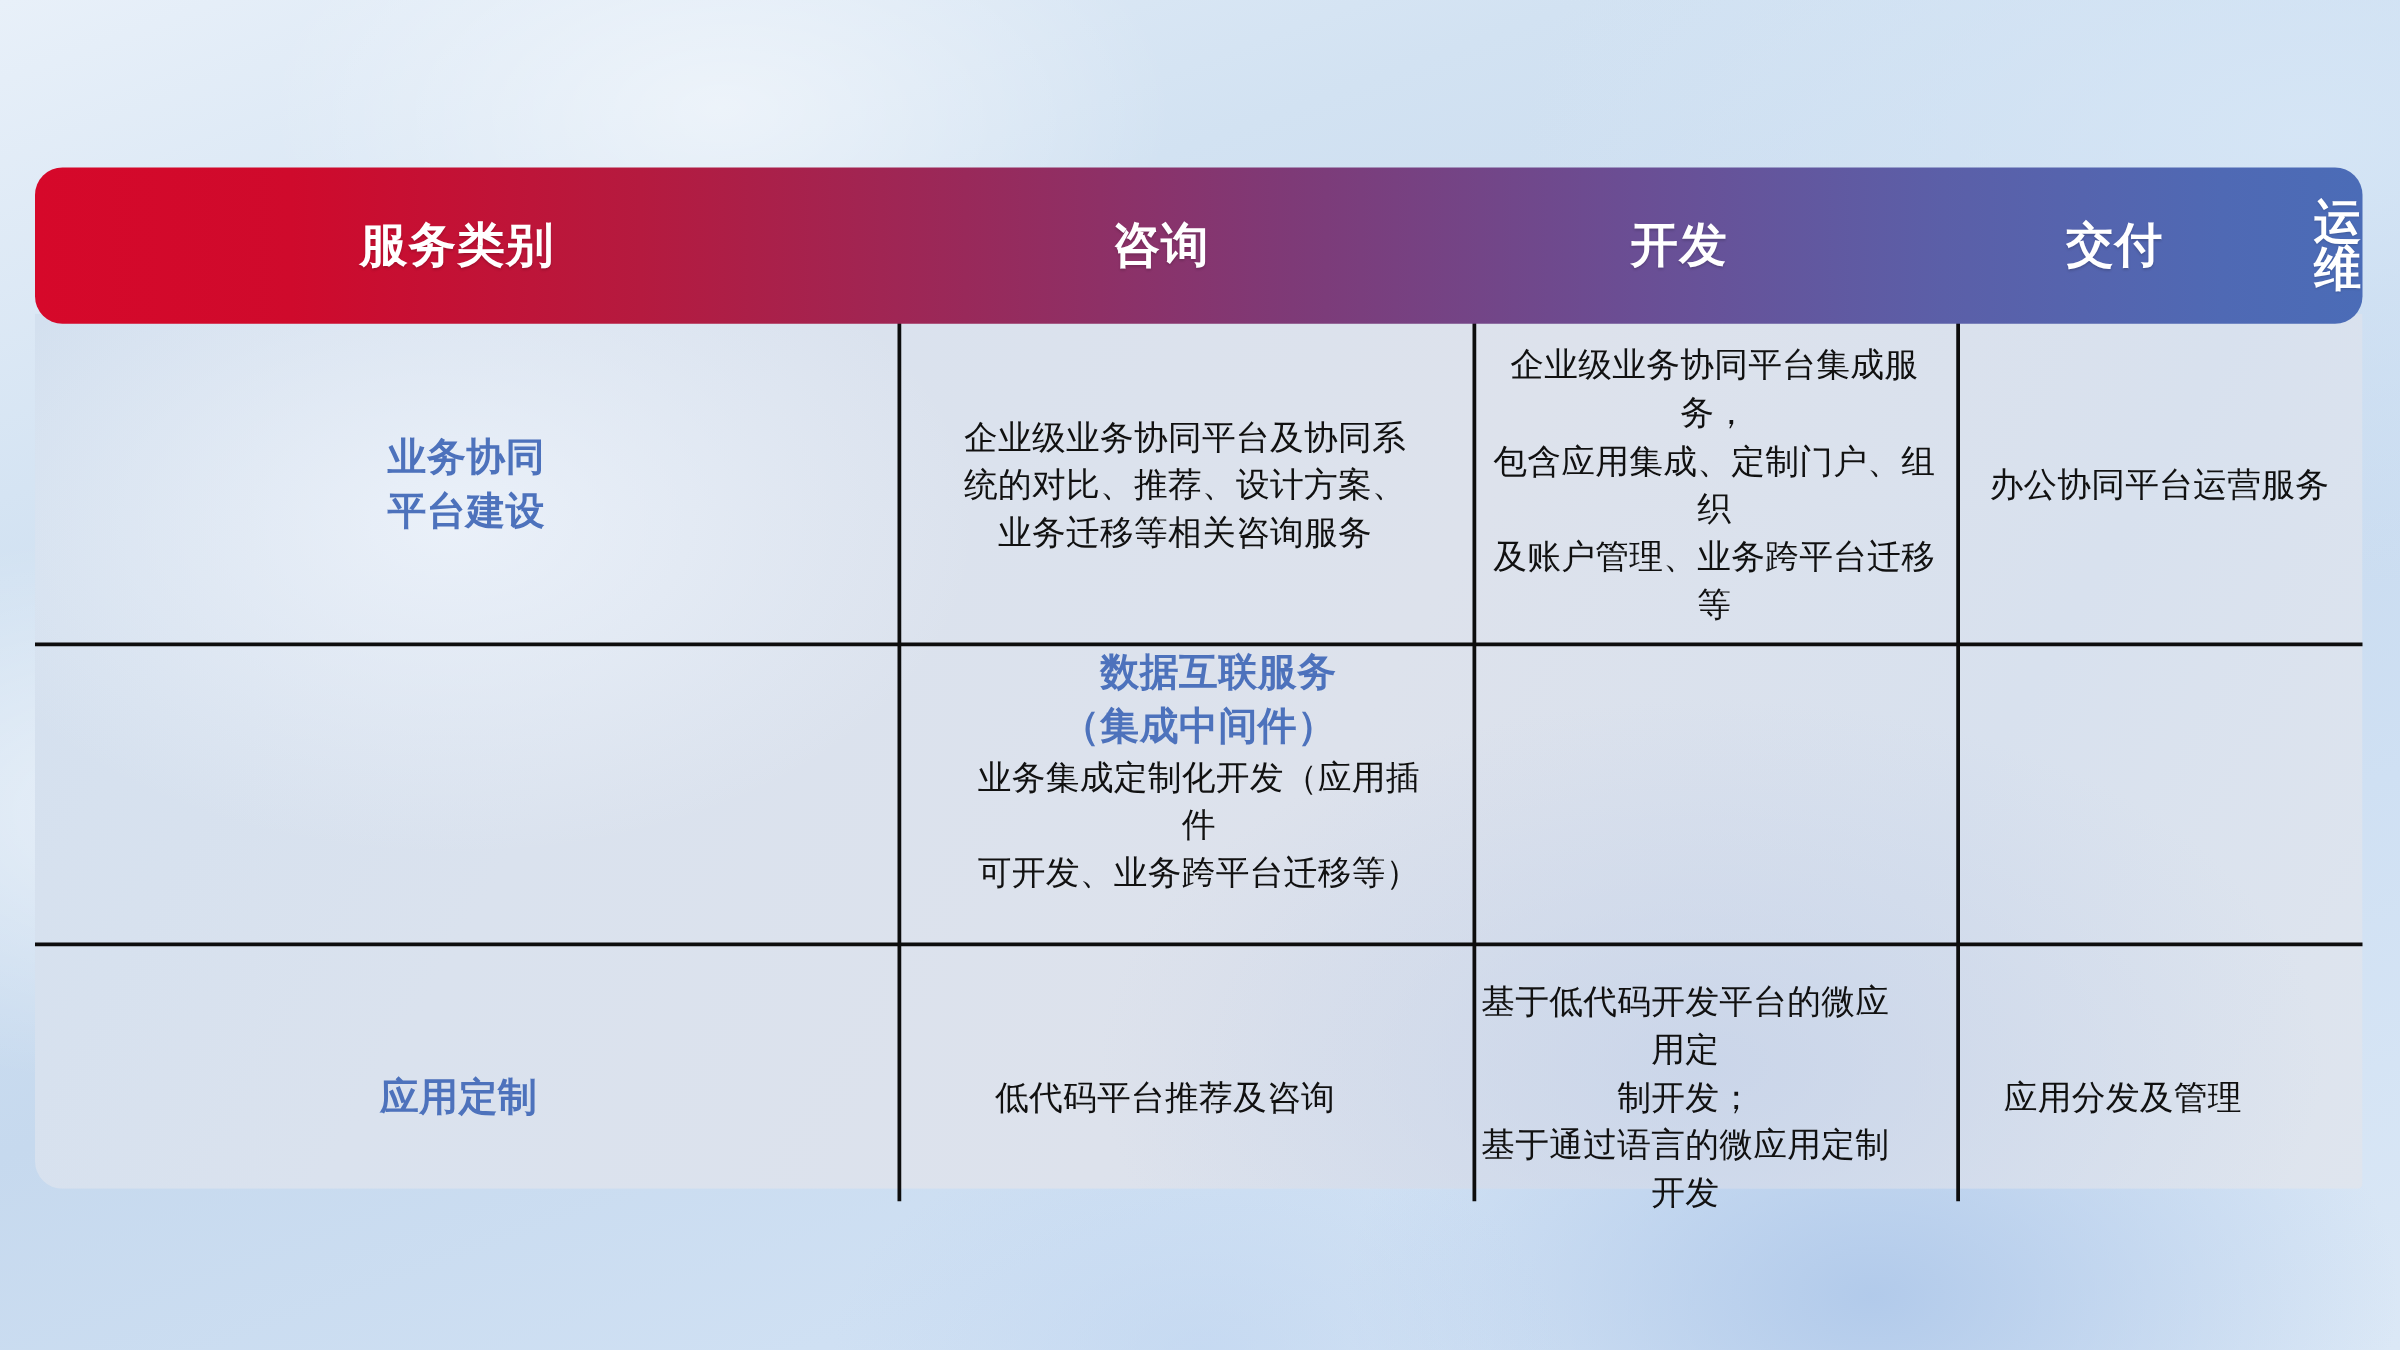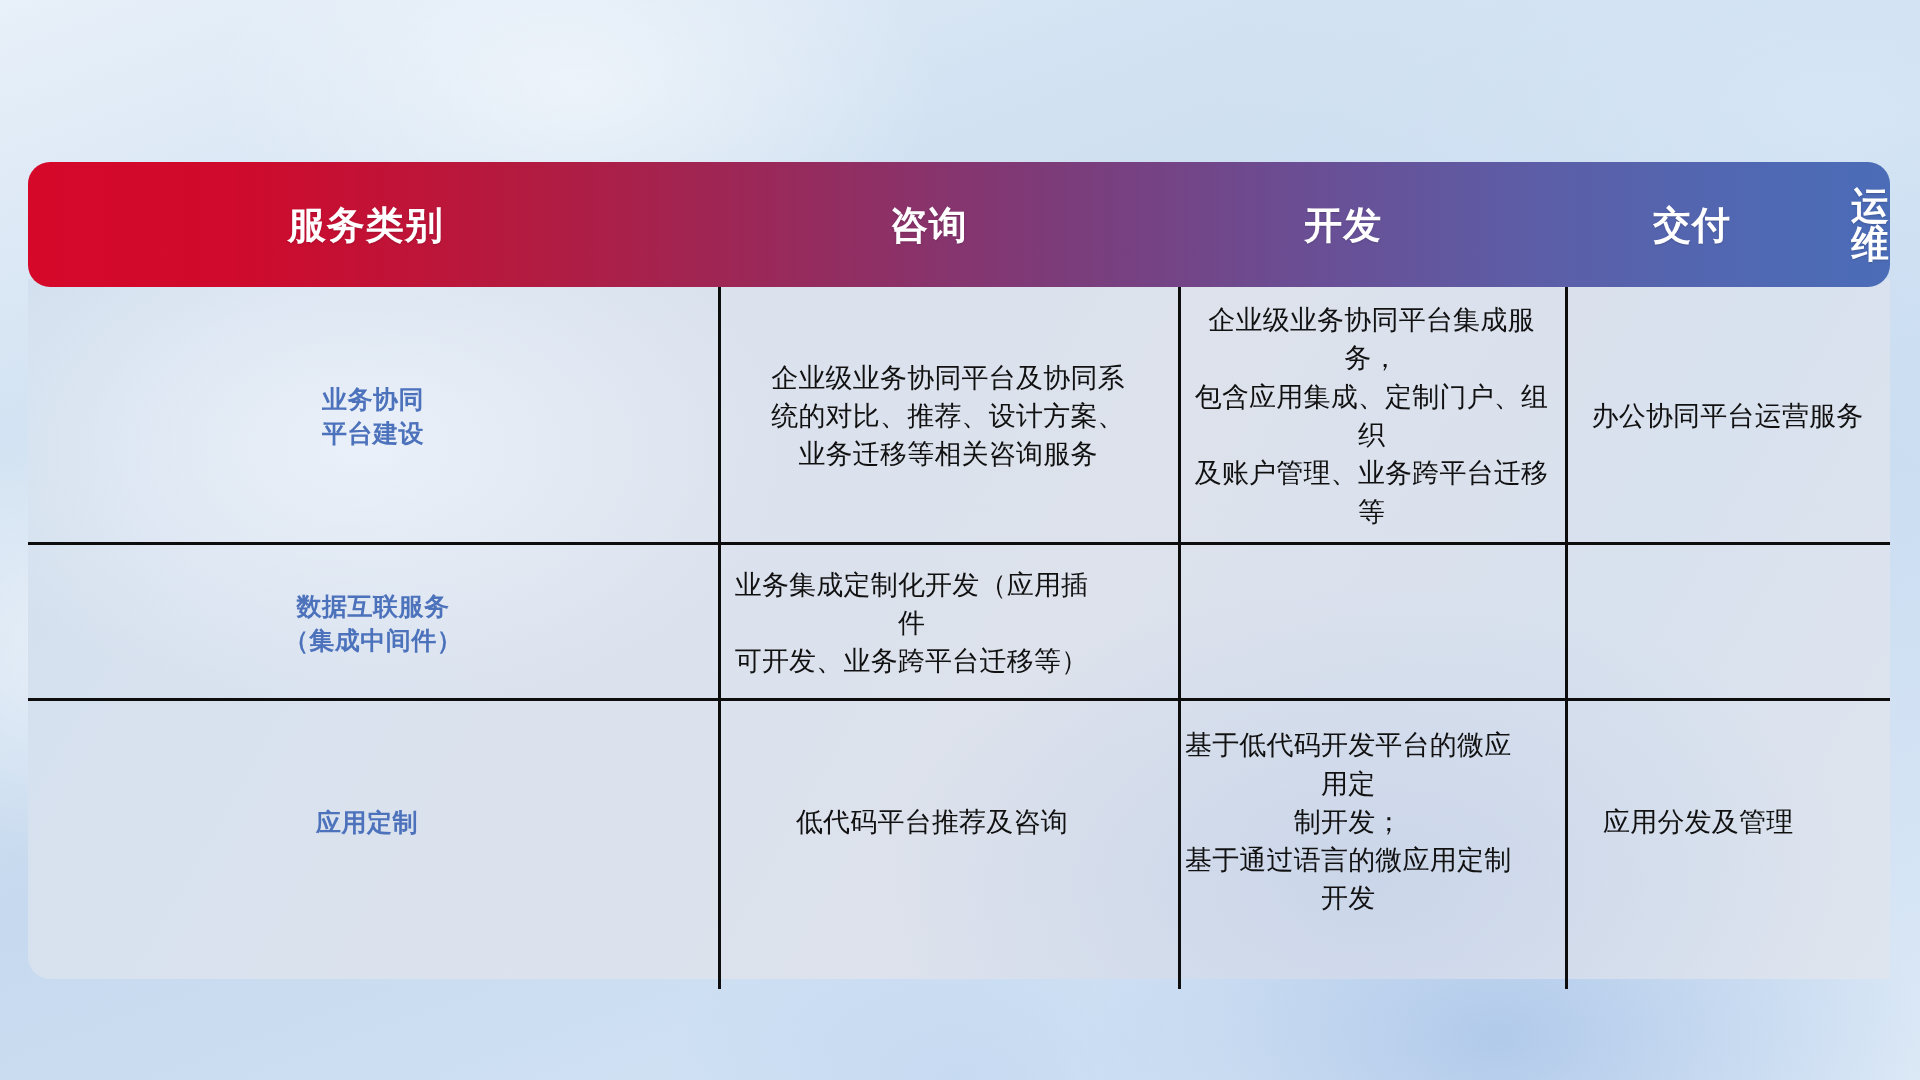--- a/index.html
+++ b/index.html
@@ -54,21 +54,20 @@
         #b51a3f 26%,
         #99295a 40%,
         #7e3a77 54%,
         #6b4d93 68%,
         #5b5fa8 82%,
         #4f69b4 94%,
         #4b6cb7 100%);
     display: flex;
     align-items: center;
     z-index: 3;
-    margin-top: 28px;
   }
   .header-cell {
     color: #ffffff;
     font-size: 38px;
     font-weight: bold;
     text-align: center;
     letter-spacing: 1px;
     line-height: 1;
     text-shadow: 0 1px 2px rgba(0,0,0,0.16);
   }
@@ -86,21 +85,21 @@
     margin-top: -8px;
     padding-top: 8px;
   }
 
   .grid-row {
     position: relative;
     display: flex;
     align-items: center;
   }
   .grid-row.r1 { height: 258px; }
-  .grid-row.r2 { height: 156px; }
+  .grid-row.r2 { height: 240px; flex-direction: column; }
   .grid-row.r3 { height: 242px; }
 
   .row-sep {
     position: absolute;
     left: 0;
     right: 0;
     height: 3px;
     background: #0d0d0d;
   }
 
@@ -109,24 +108,25 @@
     height: 100%;
     display: flex;
     align-items: center;
     justify-content: center;
     text-align: center;
     padding: 0 16px;
   }
 
   .cat-cell {
     color: #4d72bc;
-    font-size: 25px;
+    font-size: 31px;
     font-weight: bold;
     line-height: 1.38;
     letter-spacing: 0.5px;
+    text-align: right;
   }
 
   .body-cell {
     color: #111111;
     font-size: 27px;
     line-height: 1.42;
     letter-spacing: 0.2px;
   }
 
   

